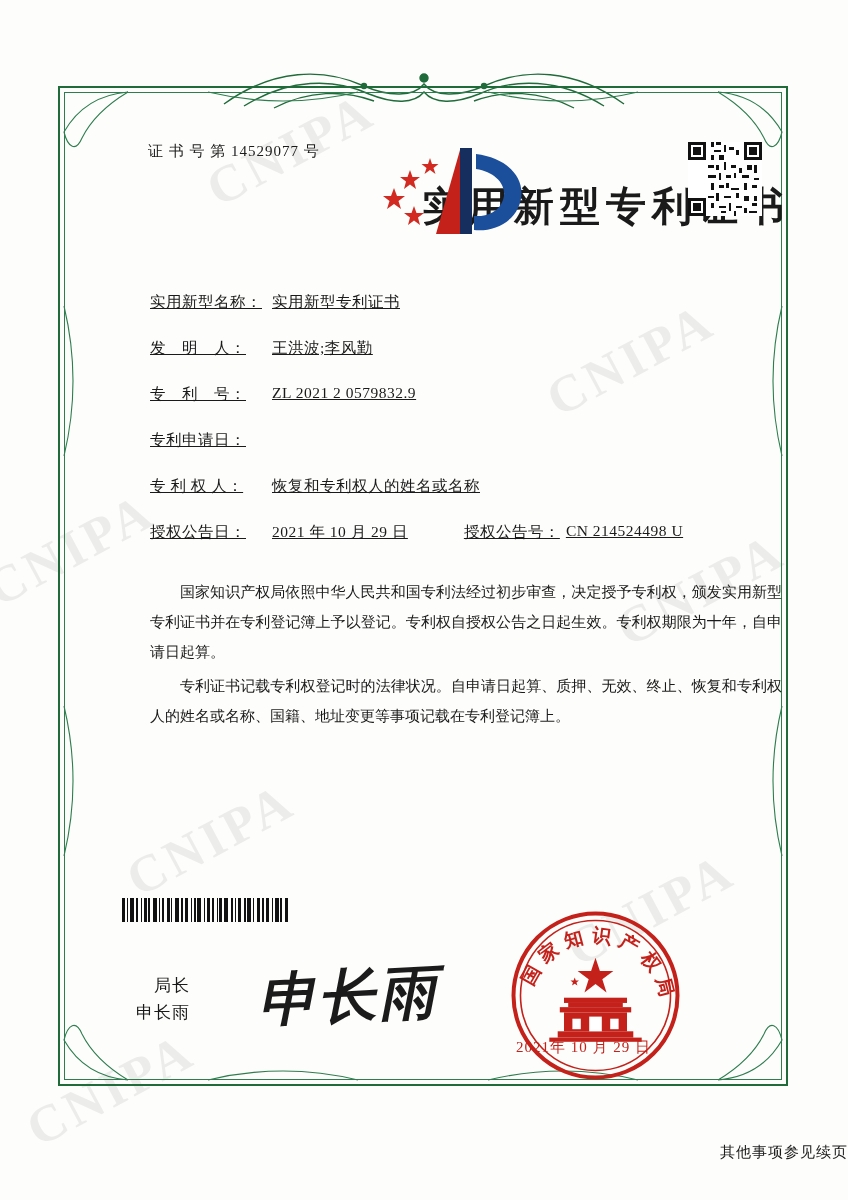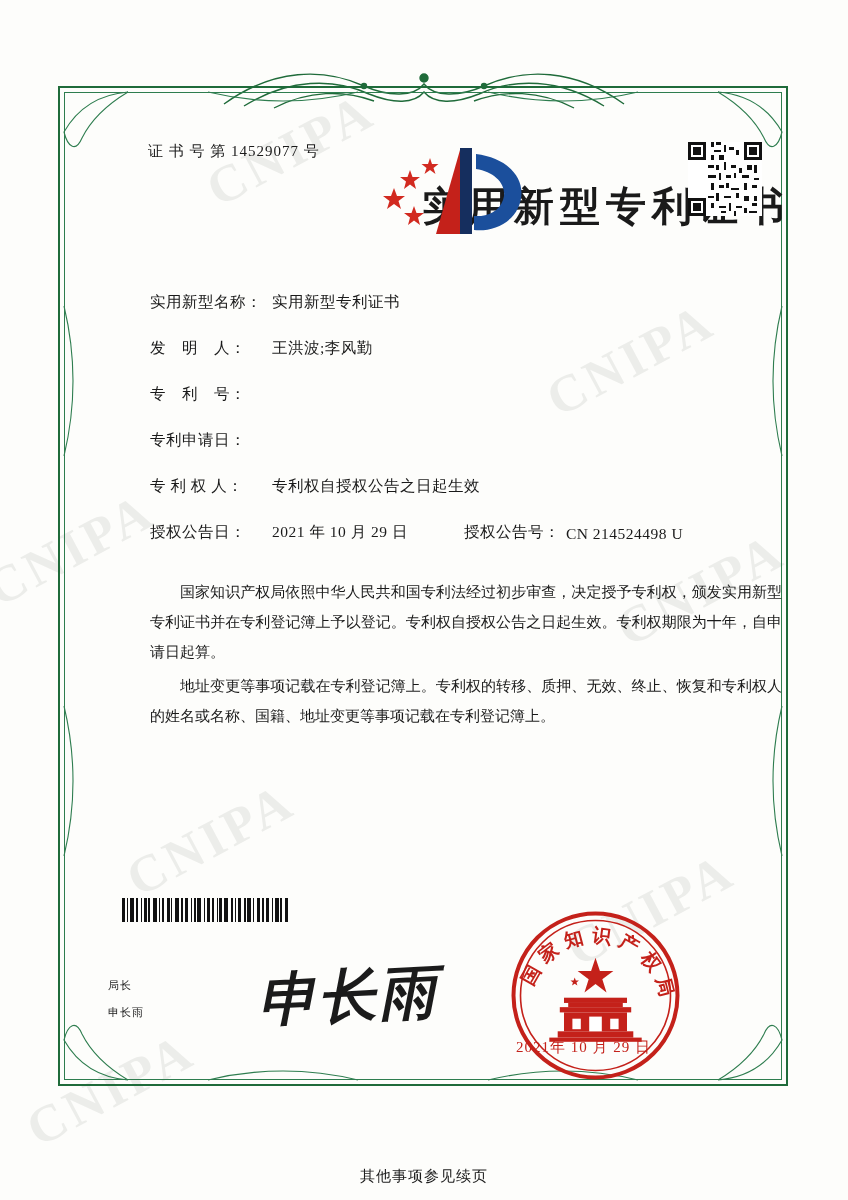--- a/index.html
+++ b/index.html
@@ -120,24 +120,25 @@
     margin-top: 18px;
     font-family: "DejaVu Serif", "Liberation Serif", serif;
   }
 
   .fields {
     margin-top: 58px;
     margin-left: 10px;
   }
   .field-row {
     display: flex;
-    align-items: flex-end;
+    align-items: flex-start;
     font-size: 15.5px;
     margin-bottom: 25px;
     letter-spacing: 0.5px;
+    text-decoration: underline;
   }
   .field-label {
     width: 122px;
     flex: 0 0 122px;
     white-space: pre;
   }
   .field-value {
     flex: 1 1 auto;
   }
   .field-row.two-col .field-value {
@@ -173,25 +174,26 @@
   }
   .barcode i {
     display: block;
     background: #111;
     height: 100%;
   }
 
   
   .sig-block {
     position: absolute;
-    left: 108px;
+    left: 136px;
     top: 972px;
-    font-size: 11px;
+    font-size: 17px;
     line-height: 27px;
     letter-spacing: 1px;
+    text-align: right;
   }
   .signature-script {
     position: absolute;
     left: 258px;
     top: 958px;
     font-size: 58px;
     font-family: "DejaVu Serif", serif;
     font-style: italic;
     font-weight: bold;
     color: #1b1b1b;
@@ -224,24 +226,23 @@
     top: 1096px;
     text-align: center;
     font-size: 15px;
     letter-spacing: 1px;
   }
   .footer-note {
     position: absolute;
     left: 0;
     right: 0;
     top: 1143px;
-    text-align: center;
+    text-align: right;
     font-size: 15px;
     letter-spacing: 1px;
-    margin-top: 24px;
   }
 </style>
 </head>
 <body>
 
 <div class="page">
 
   <div class="watermark wm1">CNIPA</div>
   <div class="watermark wm2">CNIPA</div>
   <div class="watermark wm3">CNIPA</div>
@@ -374,39 +375,40 @@
       <div class="field-row">
         <div class="field-label">实用新型名称：</div>
         <div class="field-value">实用新型专利证书</div>
       </div>
       <div class="field-row">
         <div class="field-label">发　明　人：</div>
         <div class="field-value">王洪波;李风勤</div>
       </div>
       <div class="field-row">
         <div class="field-label">专　利　号：</div>
+        <div class="field-value">ZL 2021 2 0579832.9</div>
       </div>
       <div class="field-row">
         <div class="field-label">专利申请日：</div>
       </div>
       <div class="field-row">
         <div class="field-label">专 利 权 人：</div>
-        <div class="field-value">专利权自授权公告之日起生效</div>
+        <div class="field-value">恢复和专利权人的姓名或名称</div>
       </div>
       <div class="field-row two-col">
         <div class="field-label">授权公告日：</div>
         <div class="field-value">2021 年 10 月 29 日</div>
         <div class="second-label">授权公告号：</div>
         <div class="field-value">CN 214524498 U</div>
       </div>
     </div>
 
     <div class="paragraphs">
       <p>国家知识产权局依照中华人民共和国专利法经过初步审查，决定授予专利权，颁发实用新型专利证书并在专利登记簿上予以登记。专利权自授权公告之日起生效。专利权期限为十年，自申请日起算。</p>
-      <p>地址变更等事项记载在专利登记簿上。专利权的转移、质押、无效、终止、恢复和专利权人的姓名或名称、国籍、地址变更等事项记载在专利登记簿上。</p>
+      <p>专利证书记载专利权登记时的法律状况。自申请日起算、质押、无效、终止、恢复和专利权人的姓名或名称、国籍、地址变更等事项记载在专利登记簿上。</p>
     </div>
   </div>
 
   <div class="barcode">
     <i style="width:3px"></i>
       <i style="width:2px;background:transparent"></i>
     <i style="width:1px"></i>
       <i style="width:2px;background:transparent"></i>
     <i style="width:4px"></i>
       <i style="width:2px;background:transparent"></i>

